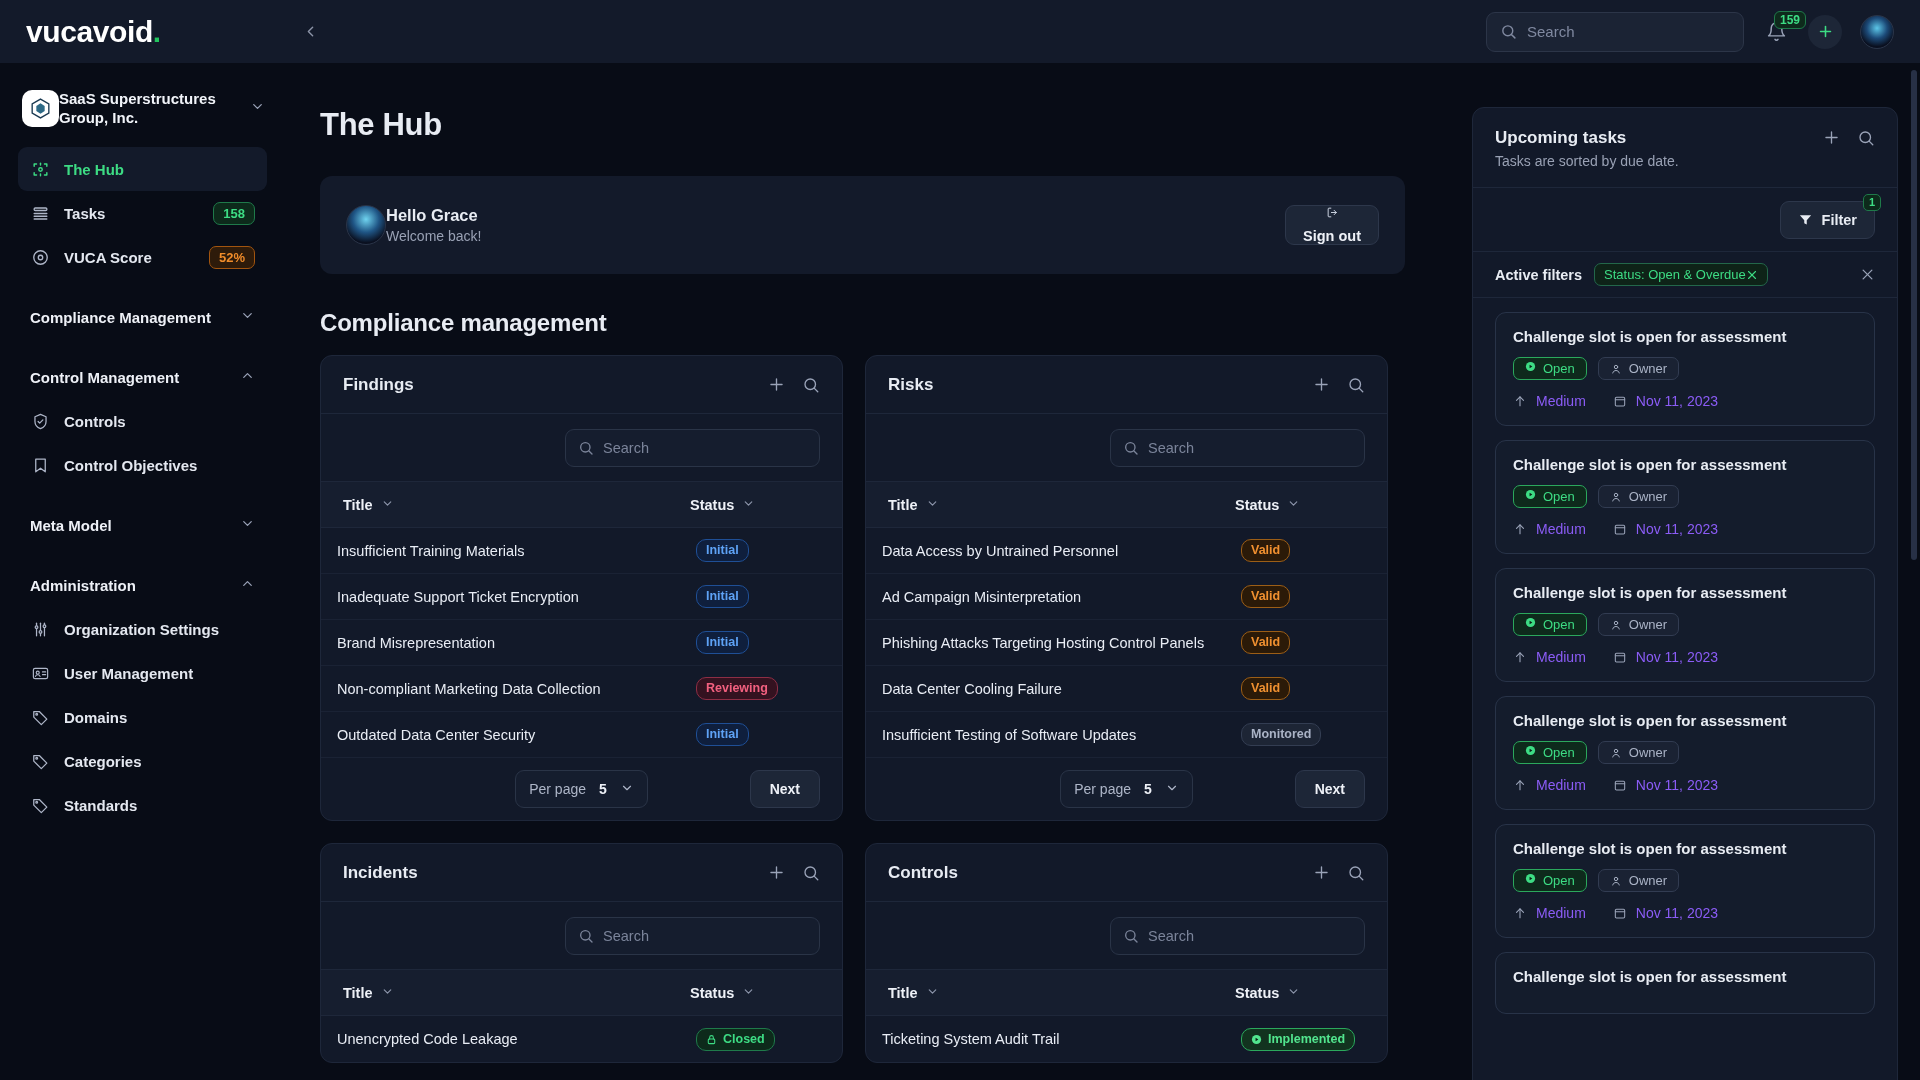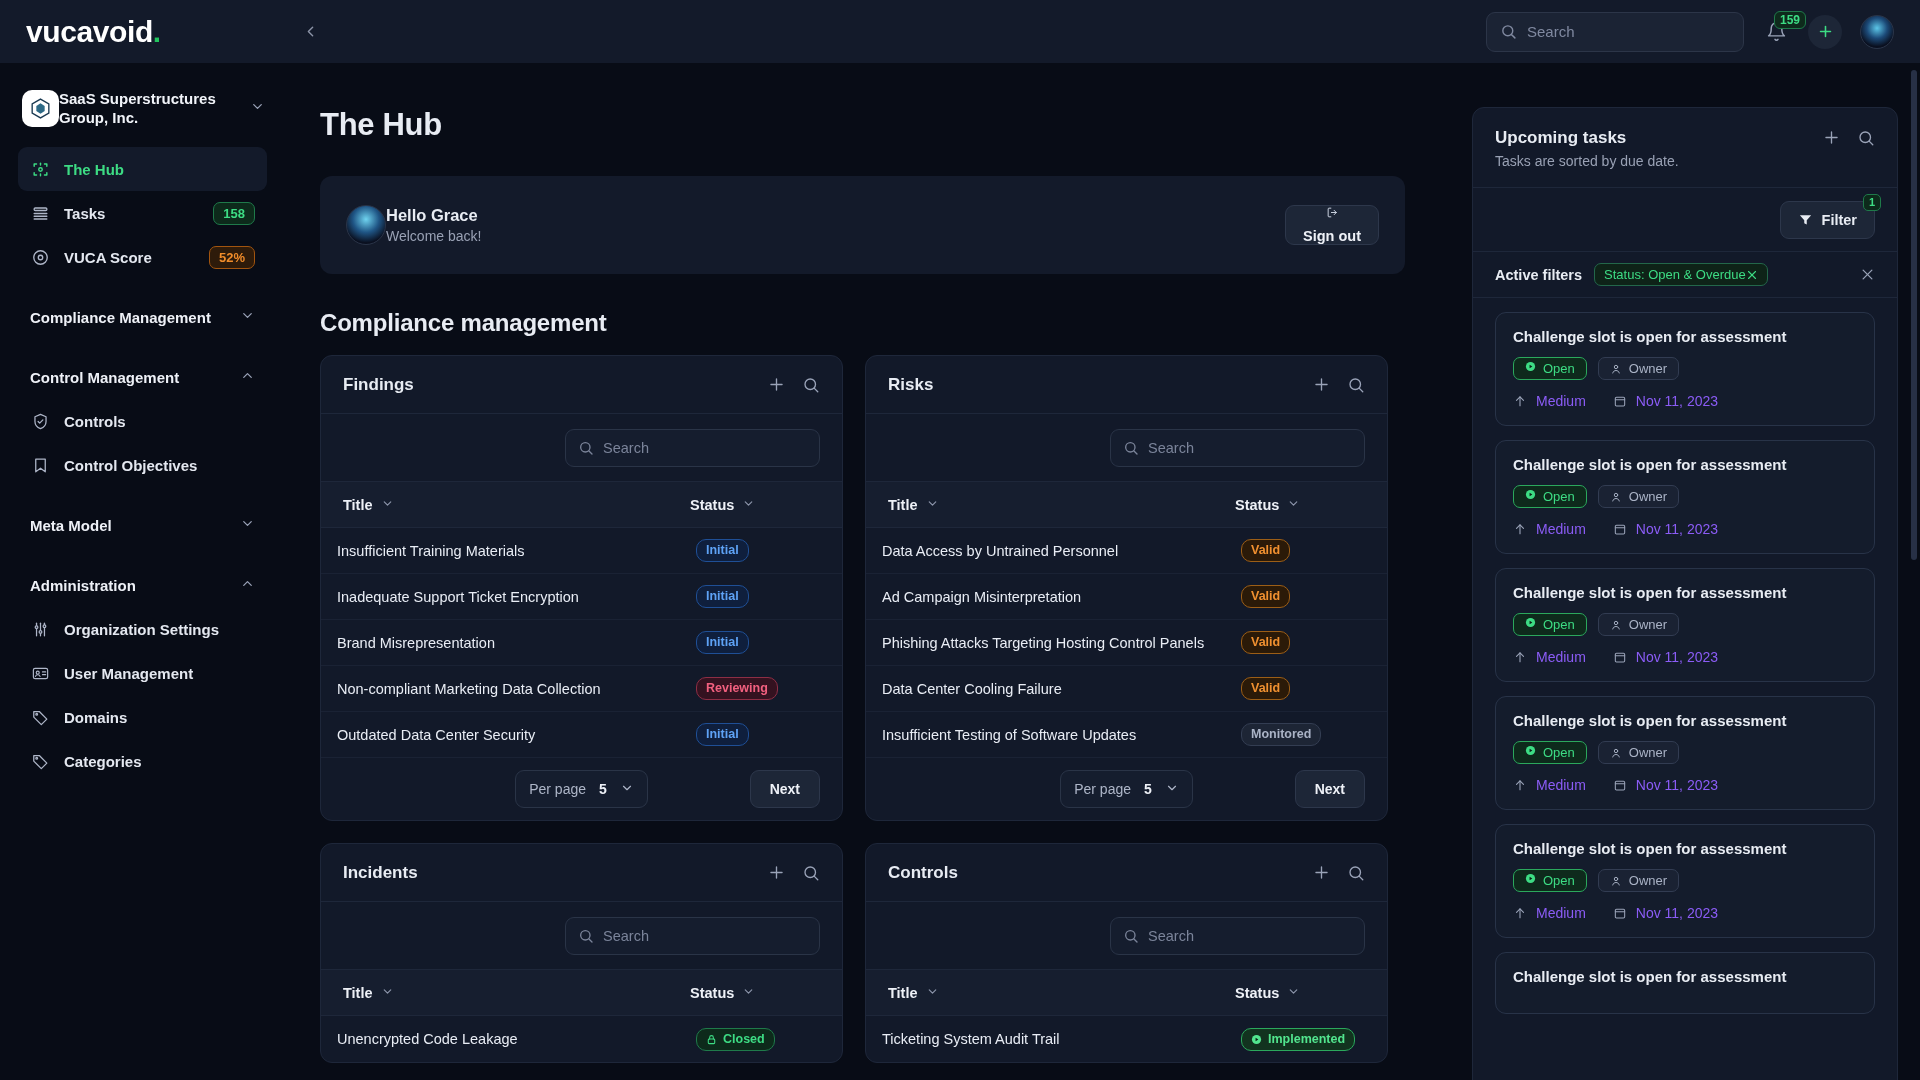--- a/index.html
+++ b/index.html
@@ -405,20 +405,29 @@
       <div class="nav-item">
         <span class="ico">
           <svg width="19" height="19" viewBox="0 0 24 24" fill="none" stroke="currentColor" stroke-width="1.6" stroke-linecap="round" stroke-linejoin="round">
               <path d="M3.5 11.5V4.5h7l9.5 9.5-7 7z"></path>
               <circle cx="7.2" cy="8" r="1.1"></circle>
             </svg>
         </span>
         <span class="nav-label">Categories</span>
       </div>
 
+      <div class="nav-item">
+        <span class="ico">
+          <svg width="19" height="19" viewBox="0 0 24 24" fill="none" stroke="currentColor" stroke-width="1.6" stroke-linecap="round" stroke-linejoin="round">
+              <path d="M3.5 11.5V4.5h7l9.5 9.5-7 7z"></path>
+              <circle cx="7.2" cy="8" r="1.1"></circle>
+            </svg>
+        </span>
+        <span class="nav-label">Standards</span>
+      </div>
     </div>
 
     <div class="main">
       <div class="page-title">The Hub</div>
 
       <div class="hello-card">
         <div class="hello-av"></div>
         <div>
           <div class="hello-name">Hello Grace</div>
           <div class="hello-sub">Welcome back!</div>

